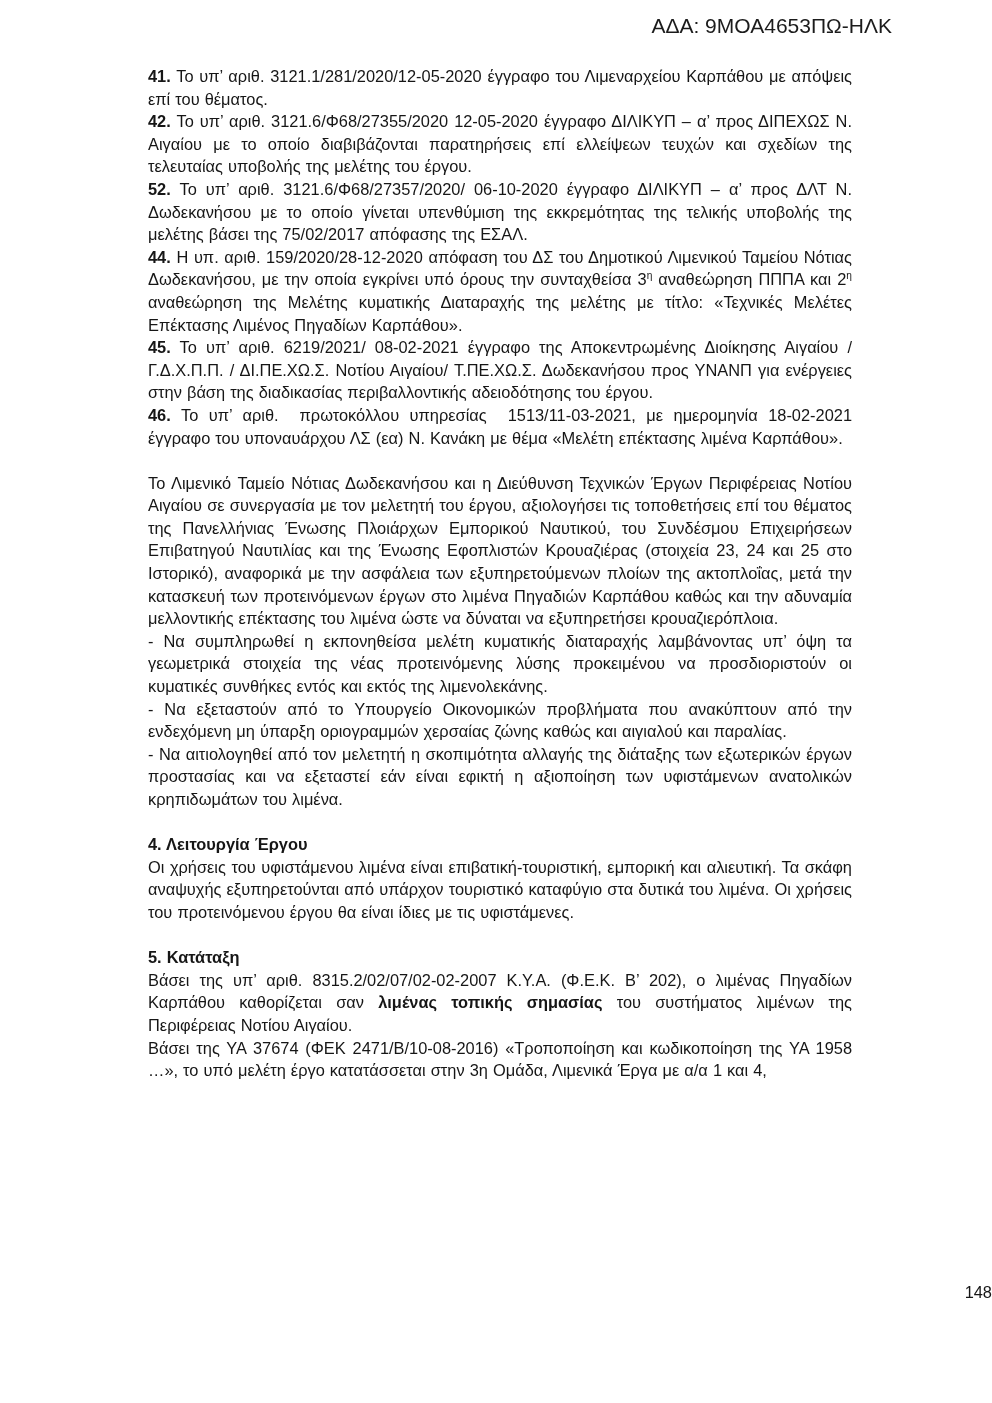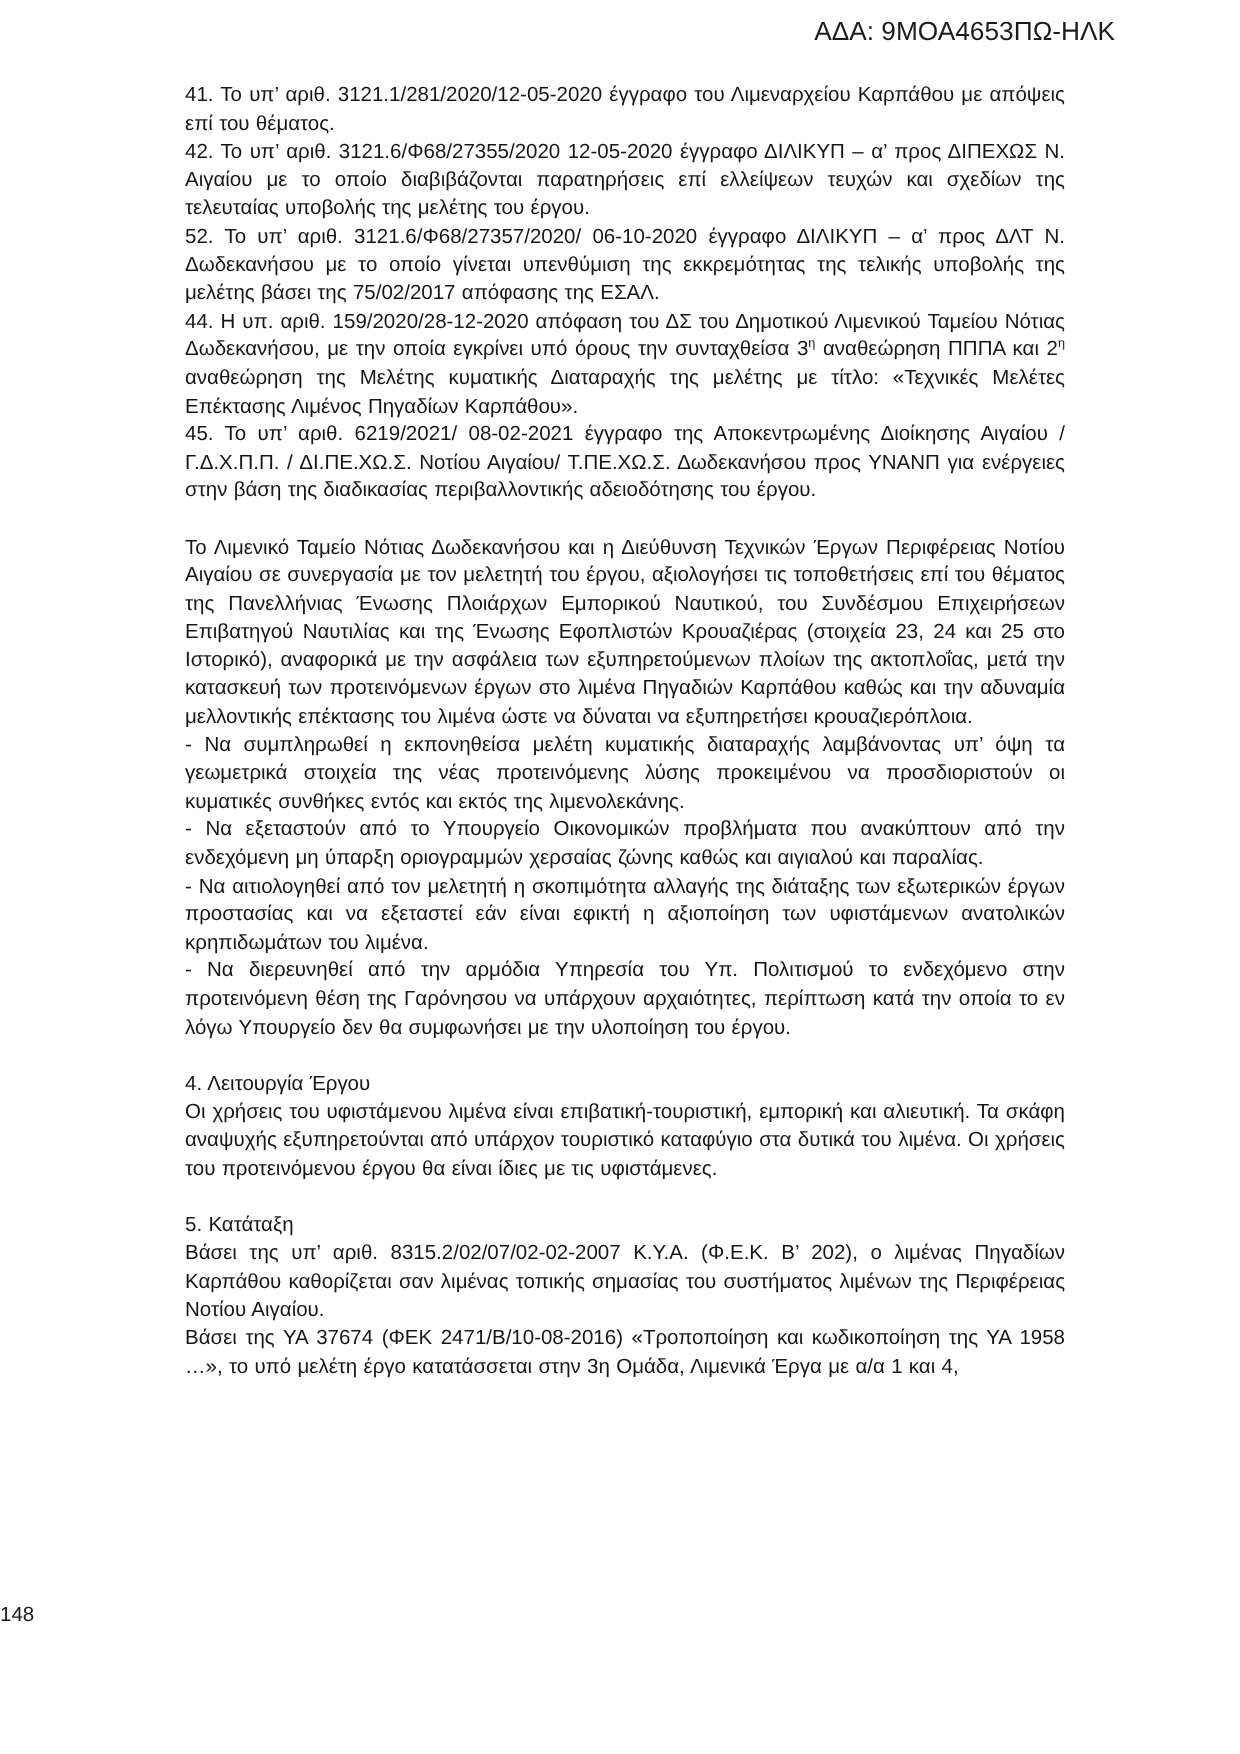--- a/index.html
+++ b/index.html
@@ -34,59 +34,59 @@
   .para {
     margin: 0;
     font-size: 16.4px;
     line-height: 22.6px;
     text-align: justify;
     color: #161616;
     word-spacing: 0.5px;
   }
   .para .b,
   .para.heading span {
-    font-weight: 400;
+    font-weight: 700;
   }
   .para sup {
     font-size: 0.62em;
     line-height: 0;
     vertical-align: super;
   }
   .spacer {
     height: 22.6px;
   }
   .pagenum {
     position: absolute;
     top: 1281px;
     left: 0;
     width: 100%;
-    text-align: left;
+    text-align: right;
     font-size: 16.4px;
     line-height: 22.6px;
     color: #161616;
   }
 </style>
 </head>
 <body>
 
 <div class="page">
   <div class="ada">ΑΔΑ: 9ΜΟΑ4653ΠΩ-ΗΛΚ</div>
 
   <div class="content">
       <p class="para"><span class="b">41.</span><span> Το υπ’ αριθ. 3121.1/281/2020/12-05-2020 έγγραφο του Λιμεναρχείου Καρπάθου με απόψεις επί του θέματος.</span></p>
       <p class="para"><span class="b">42.</span><span> Το υπ’ αριθ. 3121.6/Φ68/27355/2020 12-05-2020 έγγραφο ΔΙΛΙΚΥΠ – α’ προς ΔΙΠΕΧΩΣ Ν. Αιγαίου με το οποίο διαβιβάζονται παρατηρήσεις επί ελλείψεων τευχών και σχεδίων της τελευταίας υποβολής της μελέτης του έργου.</span></p>
       <p class="para"><span class="b">52.</span><span> Το υπ’ αριθ. 3121.6/Φ68/27357/2020/ 06-10-2020 έγγραφο ΔΙΛΙΚΥΠ – α’ προς ΔΛΤ Ν. Δωδεκανήσου με το οποίο γίνεται υπενθύμιση της εκκρεμότητας της τελικής υποβολής της μελέτης βάσει της 75/02/2017 απόφασης της ΕΣΑΛ.</span></p>
       <p class="para"><span class="b">44.</span><span> Η υπ. αριθ. 159/2020/28-12-2020 απόφαση του ΔΣ του Δημοτικού Λιμενικού Ταμείου Νότιας Δωδεκανήσου, με την οποία εγκρίνει υπό όρους την συνταχθείσα 3</span><sup>η</sup><span> αναθεώρηση ΠΠΠΑ και 2</span><sup>η</sup><span> αναθεώρηση της Μελέτης κυματικής Διαταραχής της μελέτης με τίτλο: «Τεχνικές Μελέτες Επέκτασης Λιμένος Πηγαδίων Καρπάθου».</span></p>
       <p class="para"><span class="b">45.</span><span> Το υπ’ αριθ. 6219/2021/ 08-02-2021 έγγραφο της Αποκεντρωμένης Διοίκησης Αιγαίου / Γ.Δ.Χ.Π.Π. / ΔΙ.ΠΕ.ΧΩ.Σ. Νοτίου Αιγαίου/ Τ.ΠΕ.ΧΩ.Σ. Δωδεκανήσου προς ΥΝΑΝΠ για ενέργειες στην βάση της διαδικασίας περιβαλλοντικής αδειοδότησης του έργου.</span></p>
+      <p class="para"><span class="b">46.</span><span> Το υπ’ αριθ.&nbsp; πρωτοκόλλου υπηρεσίας &nbsp;1513/11-03-2021, με ημερομηνία 18-02-2021 έγγραφο του υποναυάρχου ΛΣ (εα) Ν. Κανάκη με θέμα «Μελέτη επέκτασης λιμένα Καρπάθου».</span></p>
       <div class="spacer"></div>
       <p class="para"><span>Το Λιμενικό Ταμείο Νότιας Δωδεκανήσου και η Διεύθυνση Τεχνικών Έργων Περιφέρειας Νοτίου Αιγαίου σε συνεργασία με τον μελετητή του έργου, αξιολογήσει τις τοποθετήσεις επί του θέματος της Πανελλήνιας Ένωσης Πλοιάρχων Εμπορικού Ναυτικού, του Συνδέσμου Επιχειρήσεων Επιβατηγού Ναυτιλίας και της Ένωσης Εφοπλιστών Κρουαζιέρας (στοιχεία 23, 24 και 25 στο Ιστορικό), αναφορικά με την ασφάλεια των εξυπηρετούμενων πλοίων της ακτοπλοΐας, μετά την κατασκευή των προτεινόμενων έργων στο λιμένα Πηγαδιών Καρπάθου καθώς και την αδυναμία μελλοντικής επέκτασης του λιμένα ώστε να δύναται να εξυπηρετήσει κρουαζιερόπλοια.</span></p>
       <p class="para"><span>- Να συμπληρωθεί η εκπονηθείσα μελέτη κυματικής διαταραχής λαμβάνοντας υπ’ όψη τα γεωμετρικά στοιχεία της νέας προτεινόμενης λύσης προκειμένου να προσδιοριστούν οι κυματικές συνθήκες εντός και εκτός της λιμενολεκάνης.</span></p>
       <p class="para"><span>- Να εξεταστούν από το Υπουργείο Οικονομικών προβλήματα που ανακύπτουν από την ενδεχόμενη μη ύπαρξη οριογραμμών χερσαίας ζώνης καθώς και αιγιαλού και παραλίας.</span></p>
       <p class="para"><span>- Να αιτιολογηθεί από τον μελετητή η σκοπιμότητα αλλαγής της διάταξης των εξωτερικών έργων προστασίας και να εξεταστεί εάν είναι εφικτή η αξιοποίηση των υφιστάμενων ανατολικών κρηπιδωμάτων του λιμένα.</span></p>
-      <p class="para"><span>- Να διερευνηθεί από την αρμόδια Υπηρεσία του Υπ. Πολιτισμού το ενδεχόμενο στην προτεινόμενη θέση της Γαρόνησου να υπάρχουν αρχαιότητες, περίπτωση κατά την οποία το εν λόγω Υπουργείο δεν θα συμφωνήσει με την υλοποίηση του έργου.</span></p>
       <div class="spacer"></div>
       <p class="para heading"><span class="b">4. Λειτουργία Έργου</span></p>
       <p class="para"><span>Οι χρήσεις του υφιστάμενου λιμένα είναι επιβατική-τουριστική, εμπορική και αλιευτική. Τα σκάφη αναψυχής εξυπηρετούνται από υπάρχον τουριστικό καταφύγιο στα δυτικά του λιμένα. Οι χρήσεις του προτεινόμενου έργου θα είναι ίδιες με τις υφιστάμενες.</span></p>
       <div class="spacer"></div>
       <p class="para heading"><span class="b">5. Κατάταξη</span></p>
       <p class="para"><span>Βάσει της υπ’ αριθ. 8315.2/02/07/02-02-2007 Κ.Υ.Α. (Φ.Ε.Κ. Β’ 202), ο λιμένας Πηγαδίων Καρπάθου καθορίζεται σαν </span><span class="b">λιμένας τοπικής σημασίας</span><span> του συστήματος λιμένων της Περιφέρειας Νοτίου Αιγαίου.</span></p>
       <p class="para"><span>Βάσει της ΥΑ 37674 (ΦΕΚ 2471/Β/10-08-2016) «Τροποποίηση και κωδικοποίηση της ΥΑ 1958 …», το υπό μελέτη έργο κατατάσσεται στην 3η Ομάδα, Λιμενικά Έργα με α/α 1 και 4,</span></p>
     </div>
 
   <div class="pagenum">148</div>

